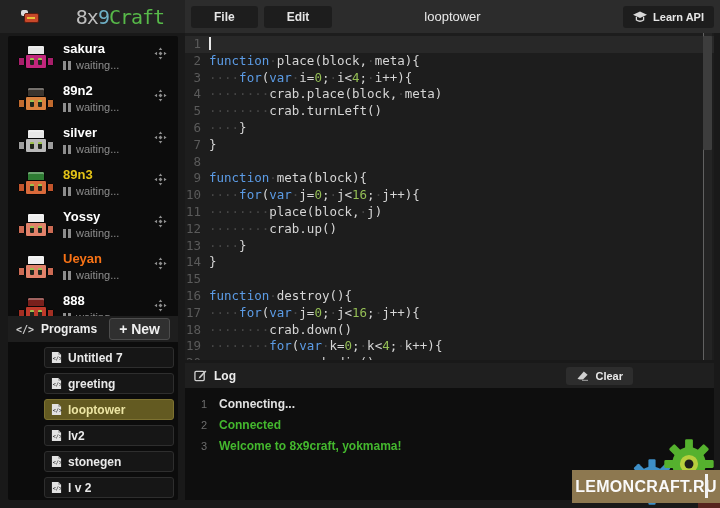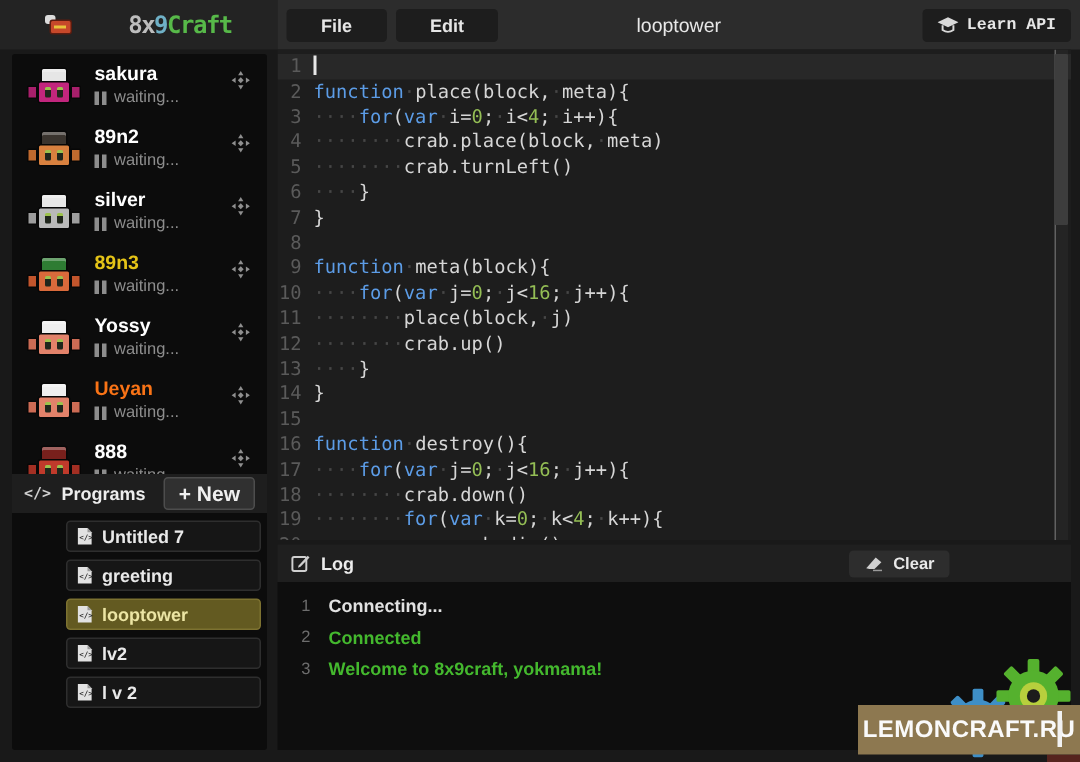--- a/index.html
+++ b/index.html
@@ -8,31 +8,31 @@
            font-family:"Liberation Sans", sans-serif; background:#191919; }
 
   
   .logo-strip{ position:absolute; left:0; top:0; width:185px; height:33px;
                background:#232323; display:flex; align-items:center; justify-content:center; gap:4px; }
   .logo-crab{ position:relative; width:18px; height:14px; }
   .logo-crab .cap{ position:absolute; left:0; top:0; width:7px; height:6px; background:#dcdcdc; border-radius:2px; }
   .logo-crab .bod{ position:absolute; left:3px; top:3px; width:15px; height:10px; background:#c7482a;
                    border:1px solid #5a1c10; border-radius:2px; }
   .logo-crab .stripe{ position:absolute; left:6px; top:7px; width:8px; height:2px; background:#e8c33a; }
-  .logo-text{ font-family:"DejaVu Sans Mono", monospace; font-weight:bold; font-size:16px; letter-spacing:-1px;margin-left:33px; }
+  .logo-text{ font-family:"DejaVu Sans Mono", monospace; font-weight:normal; font-size:20px; letter-spacing:-1px;margin-left:33px; }
   .logo-8x{ color:#bdbdbd; } .logo-9{ color:#6fb0c6; } .logo-craft{ color:#57b949; }
 
   .menubar{ position:absolute; left:185px; top:0; width:535px; height:33px; background:#2c2c2c;
             display:flex; align-items:center; padding:0 6px; gap:6px; }
   .mbtn{ background:#1d1d1d; color:#e6e6e6; border:none; border-radius:3px; font-weight:bold;
          font-size:12px; padding:4px 23px; font-family:inherit; }
   .mb-title{ position:absolute; left:50%; transform:translateX(-50%); color:#e8e8e8; font-size:13px; }
   .learnapi{ margin-left:auto; display:flex; align-items:center; gap:6px; background:#1d1d1d;
              border:none; border-radius:3px; color:#e6e6e6; font-size:11px; font-weight:bold;
-             padding:5px 10px; font-family:Liberation Mono, monospace; }
+             padding:5px 10px; font-family:Liberation Sans, sans-serif; }
 
   
   .sidebar{ position:absolute; left:8px; top:36px; width:170px; height:464px; background:#0c0c0c;
             border-radius:2px; overflow:hidden; }
   .players{ height:280px; overflow:hidden; }
   .player{ position:relative; height:42px; }
   .avatar{ position:absolute; left:10px; top:9px; width:36px; height:26px; }
   .a-arm{ position:absolute; top:12px; width:7px; height:9px; background:var(--arm); border:1px solid #070707; border-radius:1px; }
   .a-arm.l{ left:0; } .a-arm.r{ right:0; }
   .a-head{ position:absolute; left:9px; top:0; width:18px; height:11px; background:var(--head);
@@ -350,20 +350,28 @@
       <text x="2" y="10" font-size="5.5" font-weight="bold" fill="#2a2a2a" font-family="DejaVu Sans Mono, monospace">&lt;/&gt;</text>
     </svg>
     <span class="prog-label">lv2</span>
   </div>
         <div class="prog">
     <svg class="prog-icon" viewBox="0 0 12 14">
       <path d="M1 1 h7 l3 3 v9 H1 z" fill="#e2e2e2"></path>
             <path d="M8 1 l3 3 h-3 z" fill="#9a9a9a"></path>
       <text x="2" y="10" font-size="5.5" font-weight="bold" fill="#2a2a2a" font-family="DejaVu Sans Mono, monospace">&lt;/&gt;</text>
     </svg>
+    <span class="prog-label">stonegen</span>
+  </div>
+        <div class="prog">
+    <svg class="prog-icon" viewBox="0 0 12 14">
+      <path d="M1 1 h7 l3 3 v9 H1 z" fill="#e2e2e2"></path>
+            <path d="M8 1 l3 3 h-3 z" fill="#9a9a9a"></path>
+      <text x="2" y="10" font-size="5.5" font-weight="bold" fill="#2a2a2a" font-family="DejaVu Sans Mono, monospace">&lt;/&gt;</text>
+    </svg>
     <span class="prog-label">l v 2</span>
   </div>
       </div>
   </div>
 
   <div class="editor" id="editor" style="--kw: #5c9ce6; --num: #94be55; --txt: #d6d6d6; --ws: #464646; --lnc: #5a5a5a;">
     <div class="print-margin"></div>
     <div class="sb-track"></div>
     <div class="sb-thumb"></div>
   <div class="line active">

